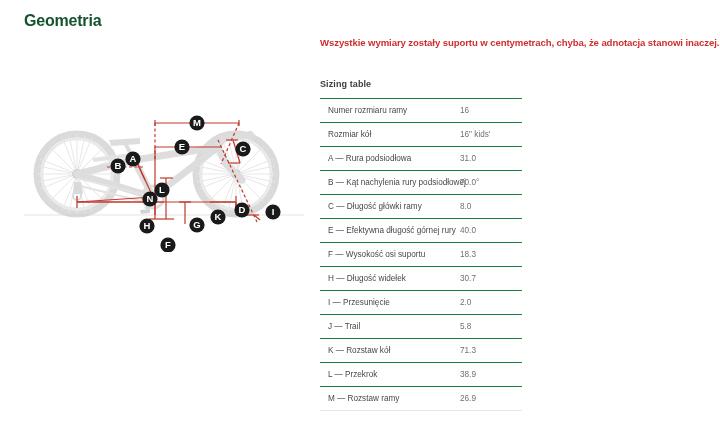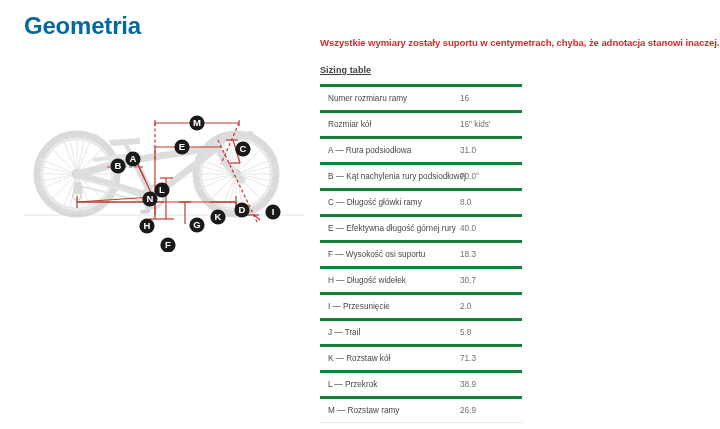--- a/index.html
+++ b/index.html
@@ -3,42 +3,41 @@
 <meta charset="utf-8">
 <style>
   html,body{margin:0;padding:0;}
   body{
     width:720px;height:429px;background:#ffffff;
     font-family:"Liberation Sans","DejaVu Sans",sans-serif;
     color:#25282a;overflow:hidden;position:relative;
   }
   .page-title{
     position:absolute;left:24px;top:12px;
-    font-size:24px;font-weight:bold;letter-spacing:-0.2px;color:#0369a1;
+    font-size:16px;font-weight:bold;letter-spacing:-0.2px;color:#14532d;
   }
 
   
   .figure{position:absolute;left:14px;top:52px;width:300px;height:200px;}
   .figure svg{display:block;width:300px;height:200px;}
 
   
   .right-col{position:absolute;left:320px;top:36px;width:392px;}
   .note{
     color:#cf2e2e;font-size:9.6px;line-height:13px;font-weight:bold;
     letter-spacing:-0.1px;white-space:nowrap;
   }
   .table-title{
-    margin-top:16px;font-size:9px;font-weight:bold;color:#3c4043;
+    margin-top:30px;font-size:9px;font-weight:bold;color:#3c4043;
     letter-spacing:.1px;
-    text-decoration:underline;
   }
   table.sizing{
     margin-top:9px;border-collapse:collapse;width:190px;table-layout:fixed;
   }
-  table.sizing tr{border-top:3px solid #15803d;}
+  table.sizing tr{border-top:1px solid #15803d;}
   table.sizing tr:last-child{border-bottom:1px solid #e8e8e8;}
   table.sizing td{
     font-size:8.2px;color:#45484b;padding:7px 0 6px 8px;
     line-height:10px;white-space:nowrap;
   }
   table.sizing td.lbl{width:128px;}
   table.sizing td.val{width:62px;color:#6d7073;padding-left:4px;}
 </style>
 </head>
 <body>

